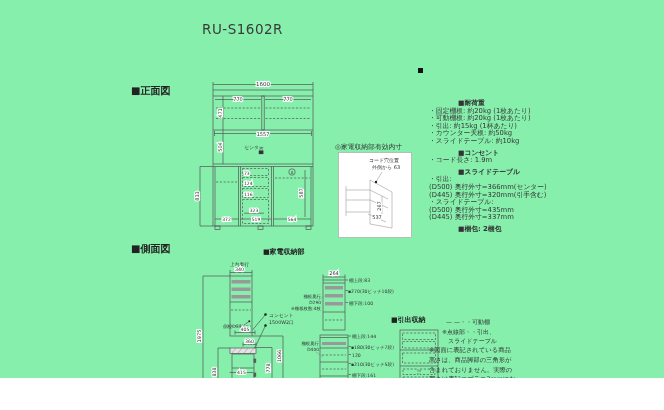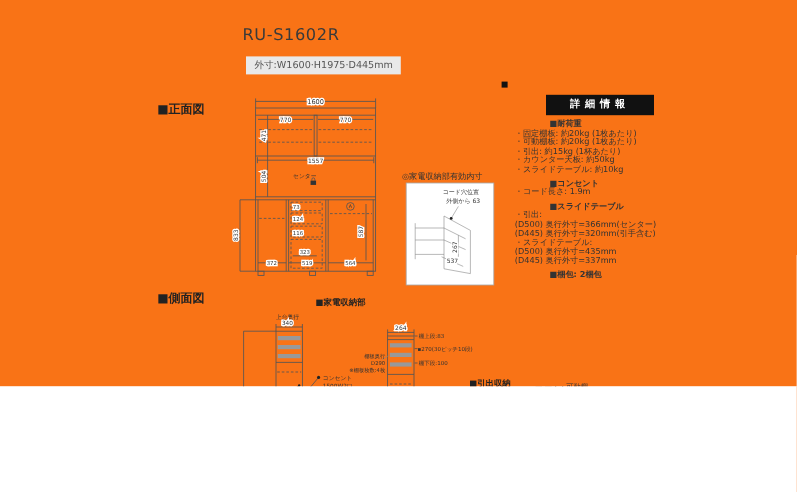--- a/index.html
+++ b/index.html
@@ -1,16 +1,16 @@
 <!DOCTYPE html>
 <html><head>
 <meta charset="utf-8">
 <style>
   html,body{margin:0;padding:0;background:#fff;}
-  .canvas{position:relative;width:664px;height:322px;background:#f97316;overflow:hidden;
+  .canvas{position:relative;width:664px;height:378px;background:#86efac;overflow:hidden;
           font-family:"DejaVu Sans","Liberation Sans",sans-serif;color:#333;}
   .abs{position:absolute;}
   .title{font-size:13.5px;color:#3a3a3a;letter-spacing:0.5px;}
   .badge{background:#e9e9e9;color:#555;font-size:8px;line-height:15px;height:15px;padding:0 7px;white-space:nowrap;}
   .seclabel{font-weight:bold;color:#222;}
   .s10{font-size:10px;}
   .s7{font-size:7px;}
   .s68{font-size:6.8px;font-weight:normal;color:#333;}
   .dhead{background:#111;color:#fff;width:90px;height:17px;line-height:17px;text-align:center;
          font-size:8.5px;font-weight:bold;letter-spacing:4px;}
@@ -31,21 +31,20 @@
   .dot{fill:#222;stroke:none;}
   .t4{font-size:4px}.t44{font-size:4.4px}.t45{font-size:4.5px}.t46{font-size:4.6px}
   .t48{font-size:4.8px}.t5{font-size:5px}.t55{font-size:5.5px}
 </style>
 </head>
 <body>
 
 <div class="canvas">
 
   <div class="abs title" style="left:202px;top:21px;">RU-S1602R</div>
-  <div class="abs badge" style="left:205px;top:47px;">外寸:W1600·H1975·D445mm</div>
   <div class="abs cornermark" style="left:418px;top:68px;"></div>
 
   <div class="abs seclabel s10" style="left:131px;top:84px;">■正面図</div>
   <div class="abs seclabel s10" style="left:131px;top:242px;">■側面図</div>
   <div class="abs s68" style="left:335px;top:142px;text-align:center;">◎家電収納部有効内寸</div>
   <div class="abs seclabel s7" style="left:263px;top:247px;">■家電収納部</div>
   <div class="abs seclabel s7" style="left:391px;top:315px;">■引出収納</div>
 
   <svg style="left:194px;top:78px;" width="130" height="164" viewBox="0 0 130 164">
     <g class="ln">
@@ -134,21 +133,20 @@
       <line x1="30" y1="62" x2="48" y2="70"></line>
       <line x1="44" y1="44" x2="44" y2="62"></line>
     </g>
     <circle class="dot" cx="38" cy="30" r="1.2"></circle>
     <text class="t5" x="46" y="10" text-anchor="middle">コード穴位置</text>
     <text class="t5" x="48" y="17" text-anchor="middle">外側から 63</text>
     <text class="halo t5" x="43" y="54" text-anchor="middle" transform="rotate(-90 43 54)">267</text>
     <text class="halo t5" x="39" y="67" text-anchor="middle">537</text>
   </svg>
 
-  <div class="abs dhead" style="left:455px;top:79px;">詳細情報</div>
   <div class="abs dbody" style="left:429px;top:100px;">
       <div class="dl sec">■耐荷重</div>
       <div class="dl">・固定棚板: 約20kg (1枚あたり)</div>
       <div class="dl">・可動棚板: 約20kg (1枚あたり)</div>
       <div class="dl">・引出: 約15kg (1杯あたり)</div>
       <div class="dl">・カウンター天板: 約50kg</div>
       <div class="dl">・スライドテーブル: 約10kg</div>
       <div class="dl sec">■コンセント</div>
       <div class="dl">・コード長さ: 1.9m</div>
       <div class="dl sec">■スライドテーブル</div>

